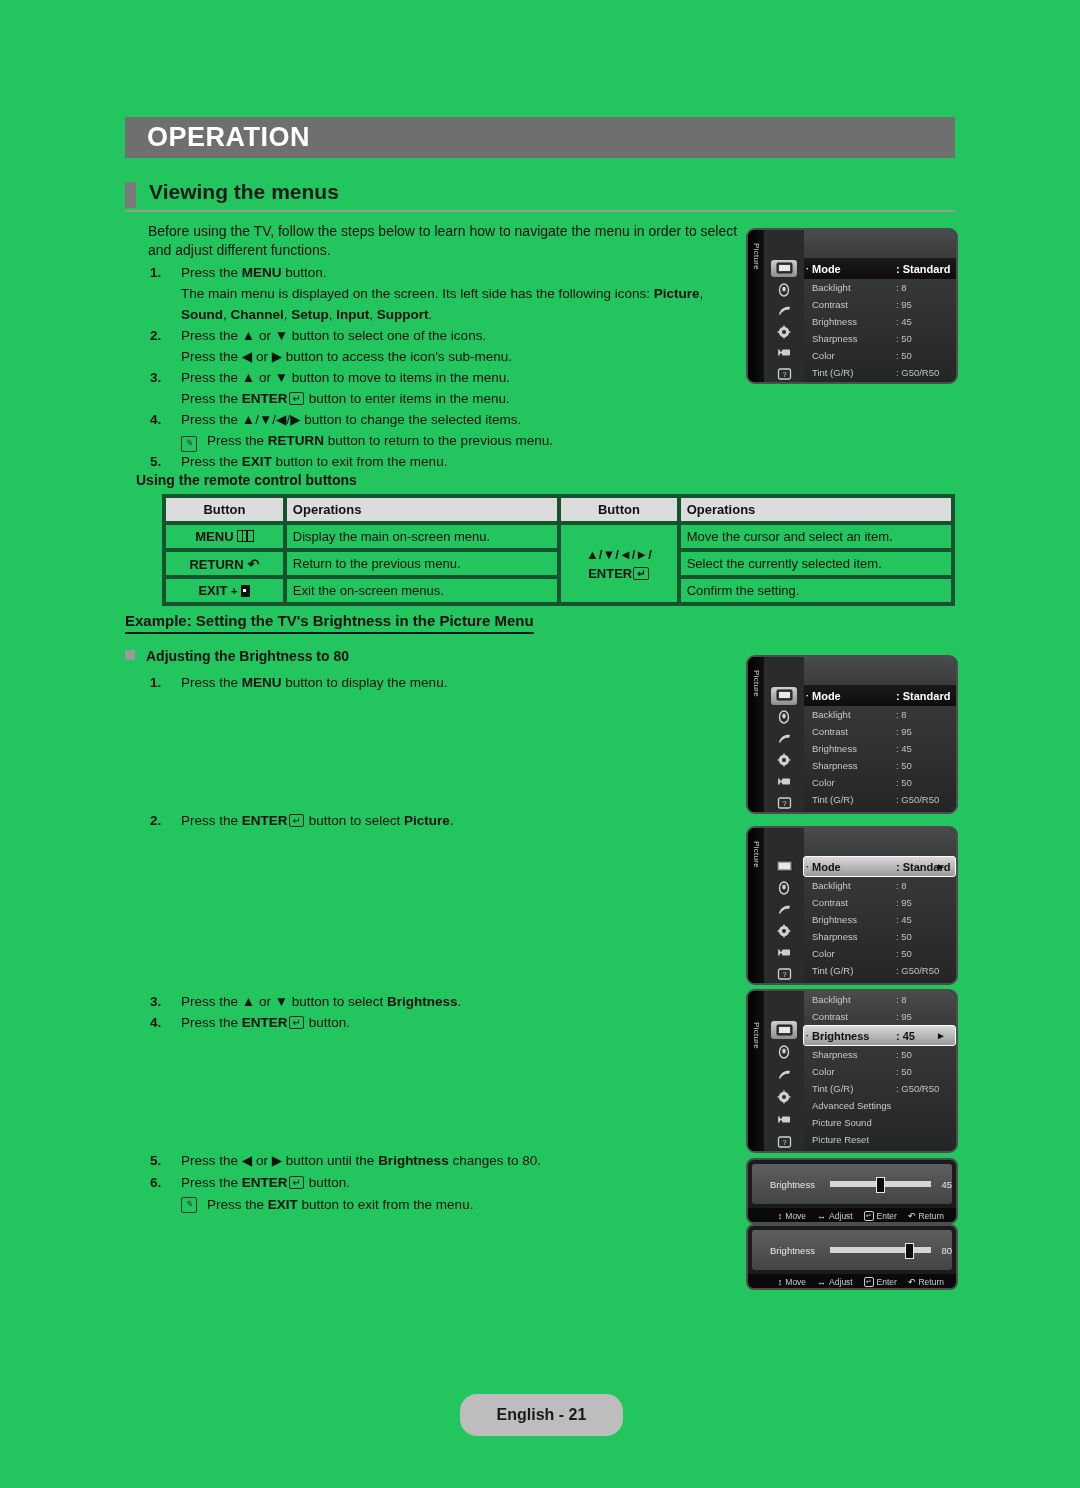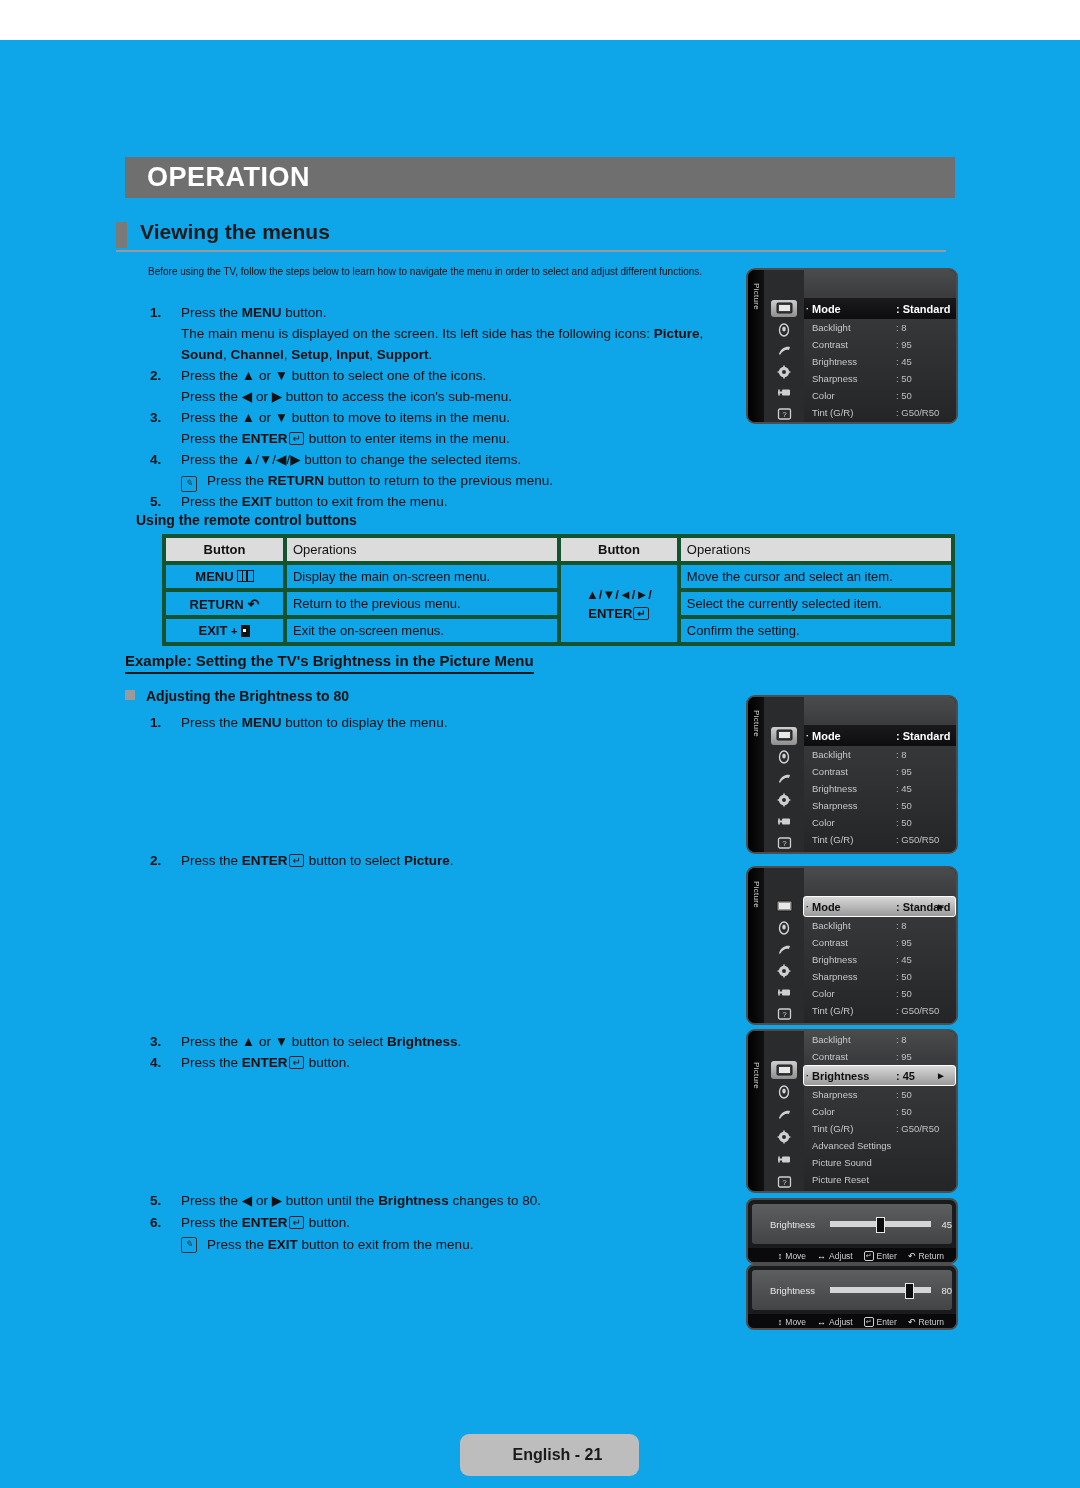--- a/index.html
+++ b/index.html
@@ -13,22 +13,21 @@
     position: relative;
     font-family: "Liberation Sans", sans-serif;
     color: #111111;
     overflow: hidden;
   }
 
   
   .page {
     position: absolute;
     inset: 0;
-    background: #0ea5e9;
-    margin-top: 40px;
+    background: #22c55e;
   }
 
   .section-header {
     position: absolute;
     left: 125px;
     top: 117px;
     width: 830px;
     height: 41px;
     background: #6f6f6f;
     display: flex;
@@ -37,21 +36,21 @@
   .section-header .title {
     color: #ffffff;
     font-size: 27px;
     font-weight: bold;
     letter-spacing: 0.5px;
     margin-left: 22px;
   }
 
   .subhead-wrap {
     position: absolute;
-    left: 116px;
+    left: 125px;
     top: 180px;
     width: 830px;
     height: 34px;
   }
   .subhead-mark {
     position: absolute;
     left: 0;
     top: 2px;
     width: 11px;
     height: 26px;
@@ -73,21 +72,21 @@
     height: 2px;
     background: #9a9a9a;
   }
 
   
   .intro {
     position: absolute;
     left: 148px;
     top: 222px;
     width: 590px;
-    font-size: 10px;
+    font-size: 14px;
     line-height: 19px;
     color: #111;
   }
 
   .steps {
     position: absolute;
     left: 148px;
     top: 262px;
     width: 600px;
   }
@@ -158,21 +157,21 @@
   .btn-table td, .btn-table th {
     border: 4px solid #14532d;
     padding: 2px 6px;
     height: 19px;
     vertical-align: middle;
     font-weight: normal;
     text-align: left;
   }
   .btn-table thead th {
     background: #dcdcdc;
-    font-weight: normal;
+    font-weight: bold;
   }
   .btn-table .c-btn {
     width: 112px;
     text-align: center;
     font-weight: bold;
   }
   .btn-table .hdr-btn { text-align: center; }
   .btn-table .c-op { width: 285px; }
   .btn-table .keys {
     text-align: center;
@@ -423,28 +422,27 @@
   }
 
   
   .footer-pill {
     position: absolute;
     left: 460px;
     top: 1394px;
     width: 163px;
     height: 42px;
     background: #bdbdbd;
-    border-radius: 9px;
+    border-radius: 17px;
     display: flex;
     align-items: center;
     justify-content: center;
     font-size: 16px;
     font-weight: bold;
     color: #1a1a1a;
-    padding-left: 16px;
   }
 </style>
 </head>
 <body>
 
 <div class="page">
 
   <div class="section-header">
     <div class="title">OPERATION</div>
   </div>

